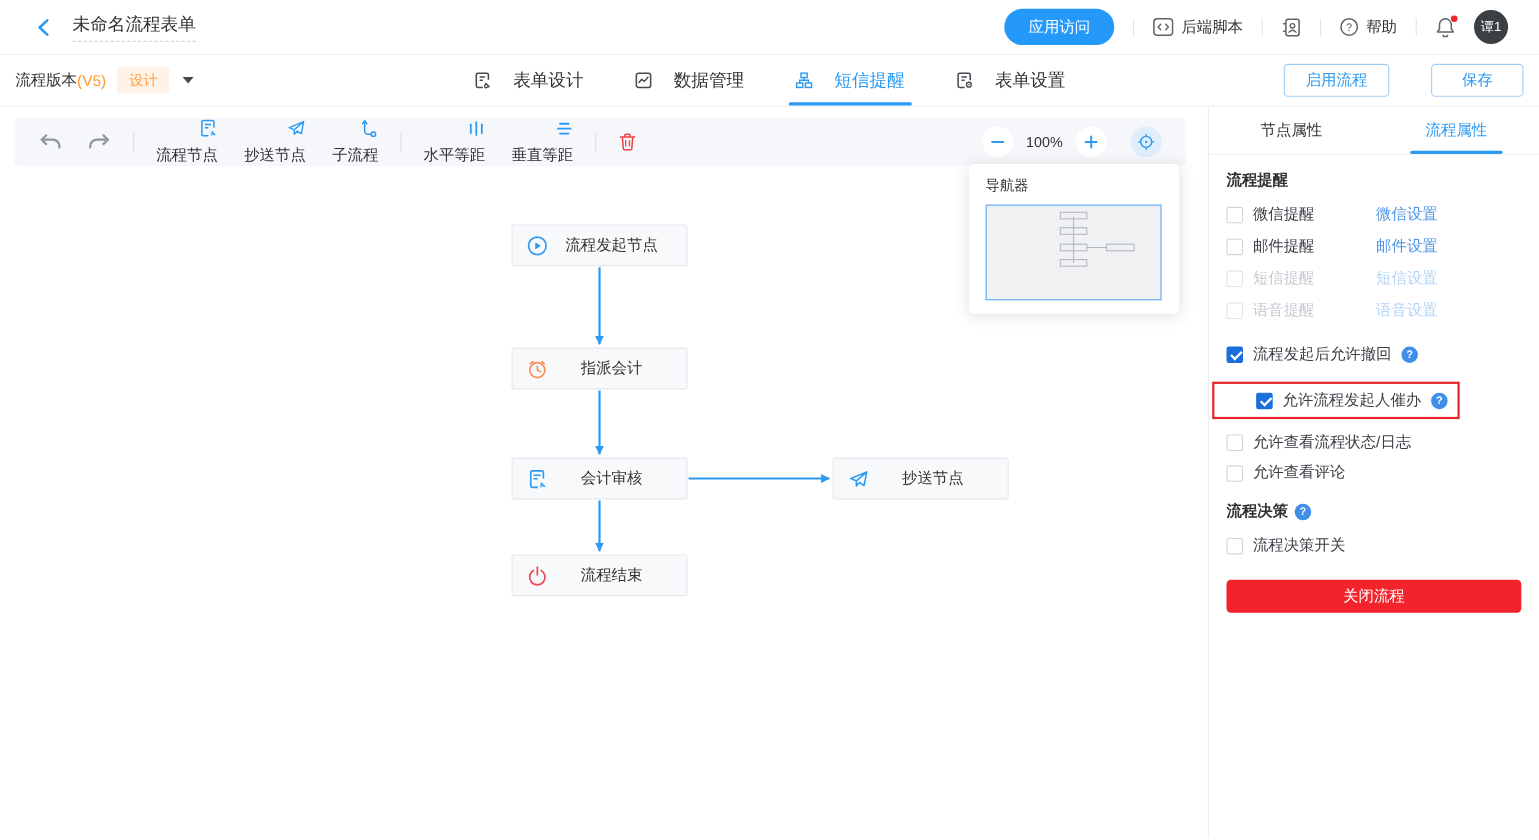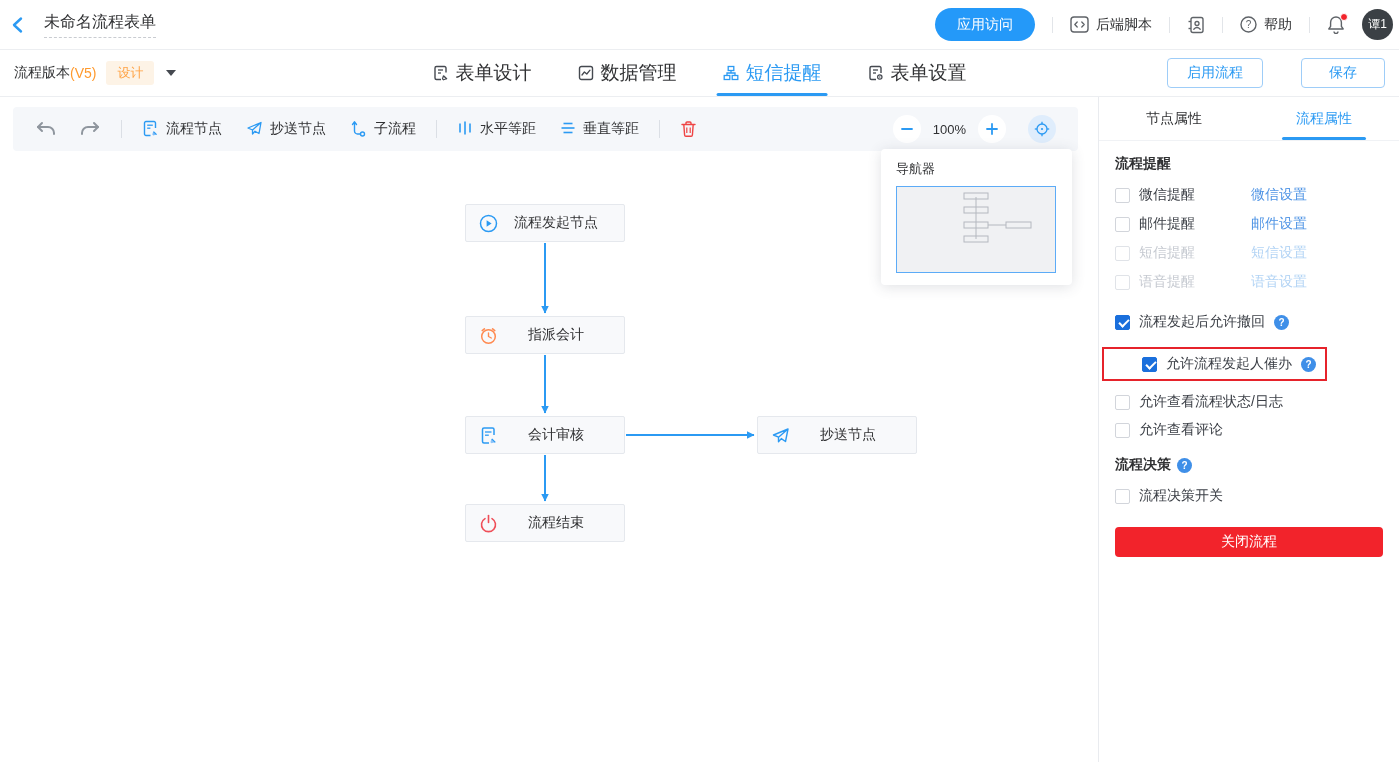--- a/index.html
+++ b/index.html
@@ -1,20 +1,20 @@
 <!DOCTYPE html>
 <html><head>
 <meta charset="utf-8">
 <style>
   * { margin:0; padding:0; box-sizing:border-box; }
   html,body { width:1399px; height:764px; overflow:hidden; background:#fff;
     font-family:"Liberation Sans","DejaVu Sans",sans-serif; color:#303133; }
 
   
-  .header { height:50px; display:flex; align-items:center; padding:0 6px;
+  .header { height:50px; display:flex; align-items:center; padding:0 28px;
     border-bottom:1px solid #eceef1; background:#fff; }
   .back-btn { width:24px; height:24px; display:flex; align-items:center; justify-content:center; cursor:pointer; }
   .doc-title { margin-left:14px; font-size:16px; color:#303133; padding-bottom:4px;
     border-bottom:1px dashed #c9ccd1; }
   .header-right { margin-left:auto; display:flex; align-items:center; }
   .pill-btn { background:#2499f9; color:#fff; border:none; border-radius:17px; height:33px;
     padding:0 22px; font-size:14px; cursor:pointer; font-family:inherit; }
   .hdiv { width:1px; height:16px; background:#e2e5e9; margin:0 17px; }
   .header-item { display:flex; align-items:center; gap:7px; font-size:14px; color:#303133; cursor:pointer; }
   .icon-btn { display:flex; align-items:center; cursor:pointer; }
@@ -28,38 +28,38 @@
   .subheader { height:47px; display:flex; align-items:center; padding:0 14px;
     border-bottom:1px solid #eceef1; position:relative; background:#fff; }
   .version-label { font-size:14px; color:#303133; }
   .version-num { font-size:14px; color:#ff9a2e; }
   .design-tag { margin-left:10px; background:#fdf3e6; color:#ffa243; font-size:13px;
     padding:3px 11px; border-radius:3px; cursor:pointer; }
   .caret { width:0; height:0; border-left:5px solid transparent; border-right:5px solid transparent;
     border-top:6px solid #454950; margin-left:12px; cursor:pointer; }
   .main-tabs { position:absolute; left:50%; transform:translateX(-50%); height:100%;
     display:flex; align-items:stretch; gap:46px; }
-  .main-tab { display:flex; align-items:center; gap:7px; font-size:19px; color:#303133;
+  .main-tab { display:flex; align-items:center; gap:20px; font-size:16px; color:#303133;
     position:relative; cursor:pointer; }
   .main-tab.active { color:#2b9af3; }
   .main-tab.active::after { content:""; position:absolute; bottom:0; left:50%;
     transform:translateX(-50%); width:112%; height:3px; background:#2b9af3; border-radius:2px; }
   .subheader-right { margin-left:auto; display:flex; align-items:center; gap:38px;padding-left:33px; }
   .outline-btn { border:1px solid #9ecdf8; color:#2b9af3; background:#fff; border-radius:4px;
     height:30px; padding:0 19px; font-size:14px; cursor:pointer; font-family:inherit; }
 
   
   .main { display:flex; height:665px; }
   .canvas { flex:1; position:relative; background:#fff; border-right:1px solid #e9ebef; }
 
   .flow-toolbar { position:absolute; left:13px; right:20px; top:10px; height:44px;
     background:#f5f7fa; border-radius:4px; display:flex; align-items:center; padding:0 22px; }
   .tb-icon-btn { display:flex; align-items:center; cursor:pointer; }
   .tb-icon-btn + .tb-icon-btn { margin-left:22px; }
-  .tb-btn { display:flex; align-items:flex-start; gap:7px; font-size:14px; color:#303133; cursor:pointer; }
+  .tb-btn { display:flex; align-items:flex-end; gap:7px; font-size:14px; color:#303133; cursor:pointer;flex-direction:column; }
   .tb-btn + .tb-btn { margin-left:24px; }
   .tb-div { width:1px; height:18px; background:#dbdfe5; margin:0 20px; }
   .zoom-group { margin-left:auto; display:flex; align-items:center; }
   .circle-btn { width:28px; height:28px; border-radius:50%; background:#fff; display:flex;
     align-items:center; justify-content:center; cursor:pointer; }
   .zoom-val { font-size:13px; color:#303133; margin:0 12px; }
   .locate-btn { width:28px; height:28px; border-radius:50%; background:#dfedfc; display:flex;
     align-items:center; justify-content:center; margin-left:22px; cursor:pointer; }
 
   .flow-node { position:absolute; width:160px; height:38px; background:#f8f9fb;

